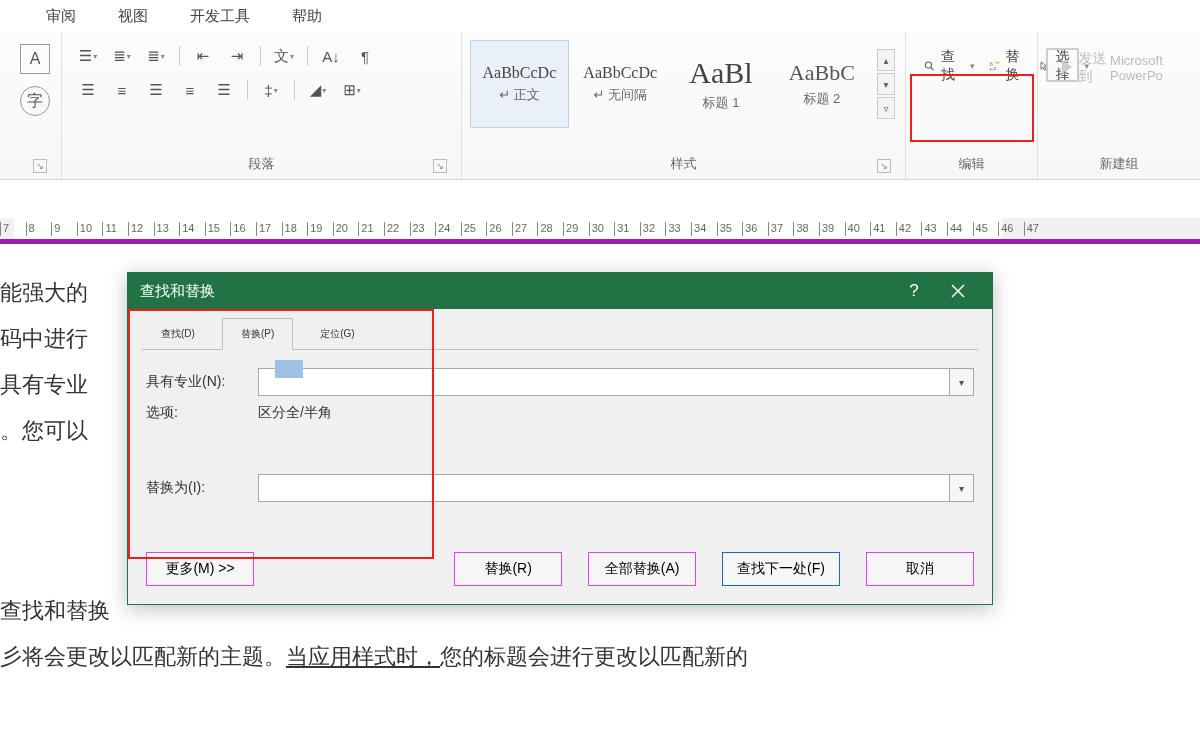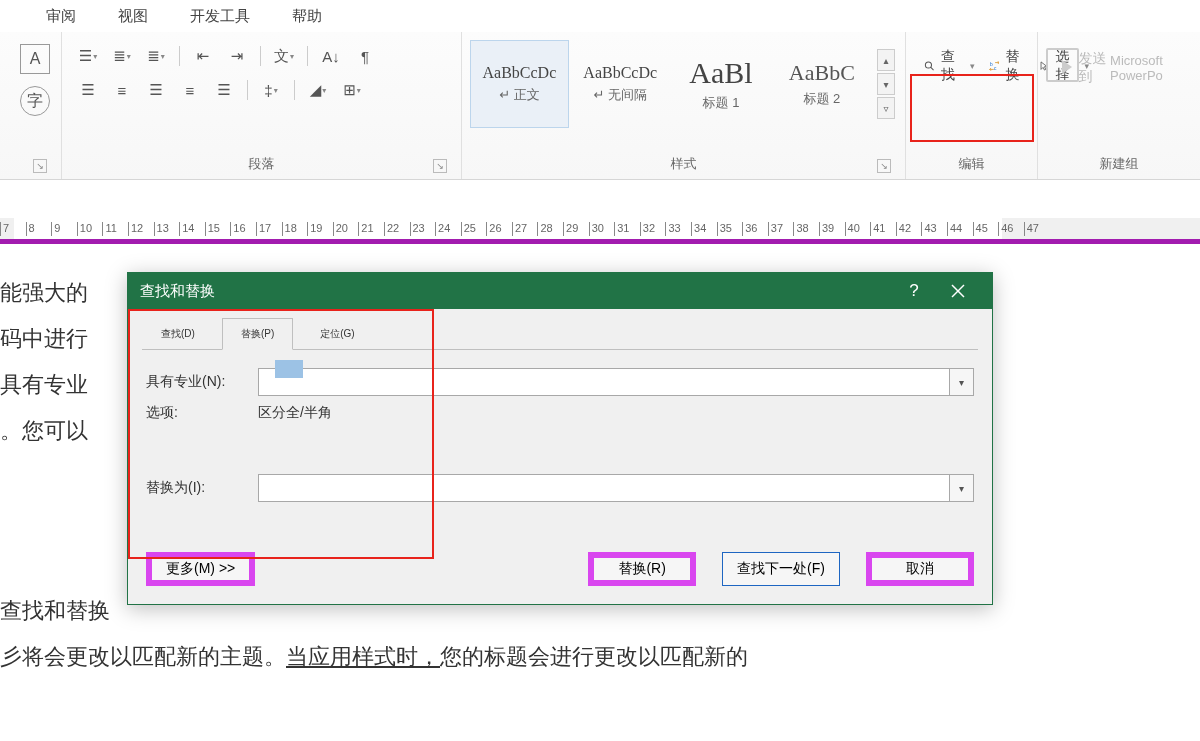--- a/index.html
+++ b/index.html
@@ -70,21 +70,21 @@
 .dlg-tab.active { background: #f0f0f0; border: 1px solid #bfbfbf; border-bottom: 1px solid #f0f0f0; }
 .dlg-body { border-top: 1px solid #bfbfbf; margin: 0 14px; padding: 18px 4px 30px 4px; }
 .dlg-row { display: flex; align-items: center; font-size: 14px; color: #333; margin-bottom: 8px; }
 .dlg-label { width: 112px; }
 .dlg-combo { flex: 1; display: flex; }
 .dlg-combo input { flex: 1; height: 28px; border: 1px solid #a8a8a8; padding: 2px 6px; font-size: 14px; }
 .dlg-combo .cb-dd { width: 24px; height: 28px; border: 1px solid #a8a8a8; border-left: none; background: #f6f6f6; display: flex; align-items: center; justify-content: center; font-size: 10px; color: #555; }
 .dlg-gap { height: 44px; }
 .dlg-buttons { display: flex; padding: 12px 18px 18px 18px; gap: 26px; align-items: center; }
 .dlg-buttons .bspacer { flex: 1; }
-.dlg-btn { min-width: 108px; height: 34px; border: 6px solid #d946ef; background: #f6f6f6; font-size: 14px; display: flex; align-items: center; justify-content: center; padding: 0 14px; cursor: pointer; }
+.dlg-btn { min-width: 108px; height: 34px; border: 1px solid #d946ef; background: #f6f6f6; font-size: 14px; display: flex; align-items: center; justify-content: center; padding: 0 14px; cursor: pointer; }
 .dlg-btn.default-btn { border: 1.5px solid #1e66c2; }
 .red-box-dlg { position: absolute; left: 0; top: 36px; width: 306px; height: 250px; border: 2px solid #e8231b; pointer-events: none; }
 
 .find-hl { display: inline-block; width: 28px; height: 18px; background: #9cc2e5; vertical-align: middle; }
 
 .bottom-text { position: absolute; left: 0; top: 588px; font-size: 22px; line-height: 46px; color: #333; }
 </style>
 </head>
 <body>
 
@@ -279,18 +279,19 @@
         <input type="text" value="" style="">
         <div class="cb-dd">▾</div>
       </div>
     </div>
   </div>
 
   <div class="dlg-buttons">
     <div class="dlg-btn">更多(M) &gt;&gt;</div>
     <div class="bspacer"></div>
     <div class="dlg-btn">替换(R)</div>
+    <div class="dlg-btn">全部替换(A)</div>
     <div class="dlg-btn default-btn">查找下一处(F)</div>
     <div class="dlg-btn">取消</div>
   </div>
 
   <div class="red-box-dlg"></div>
 </div>
 
 </body></html>

